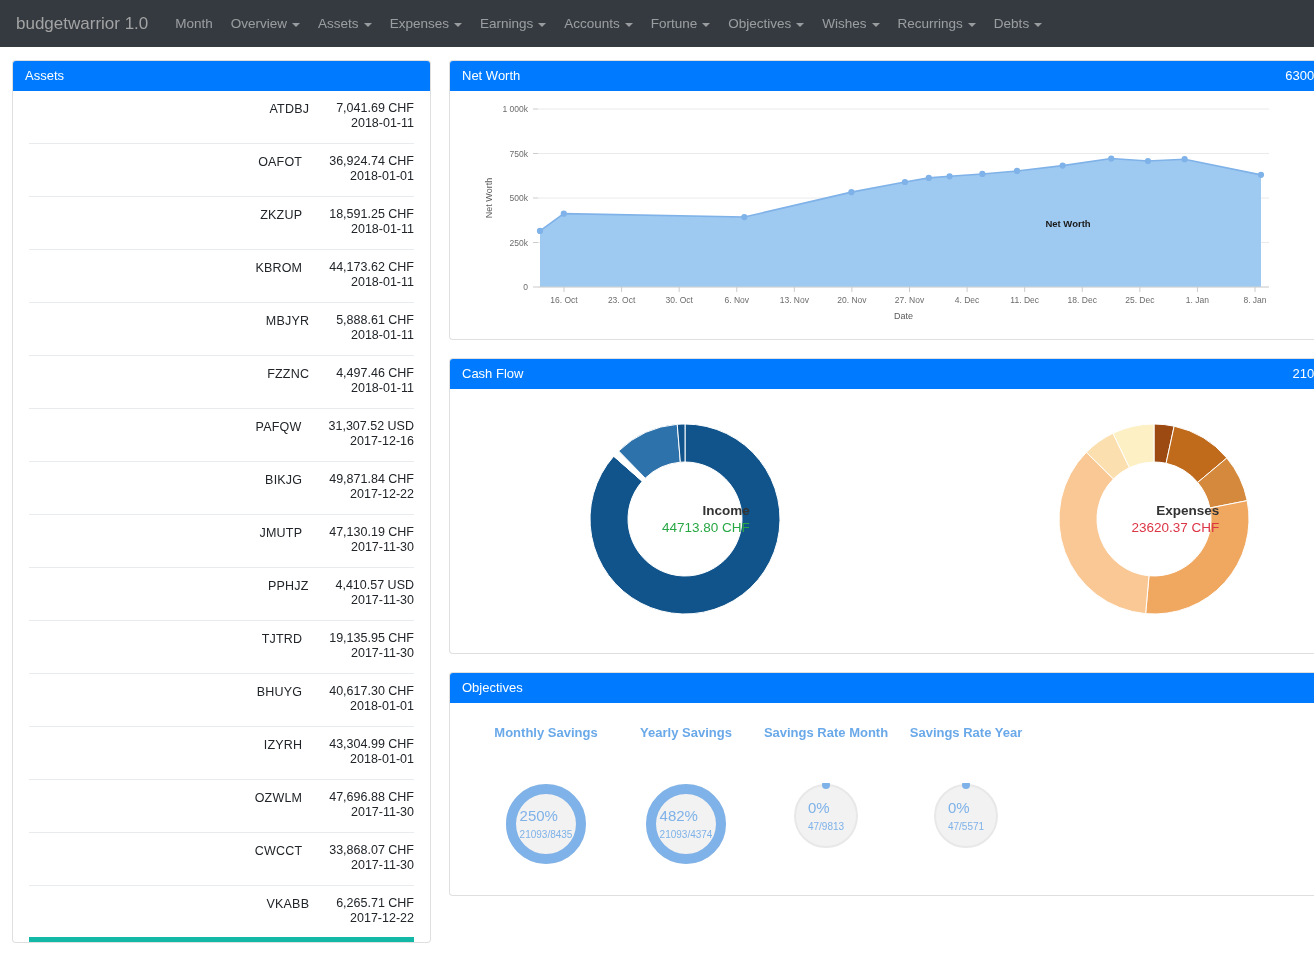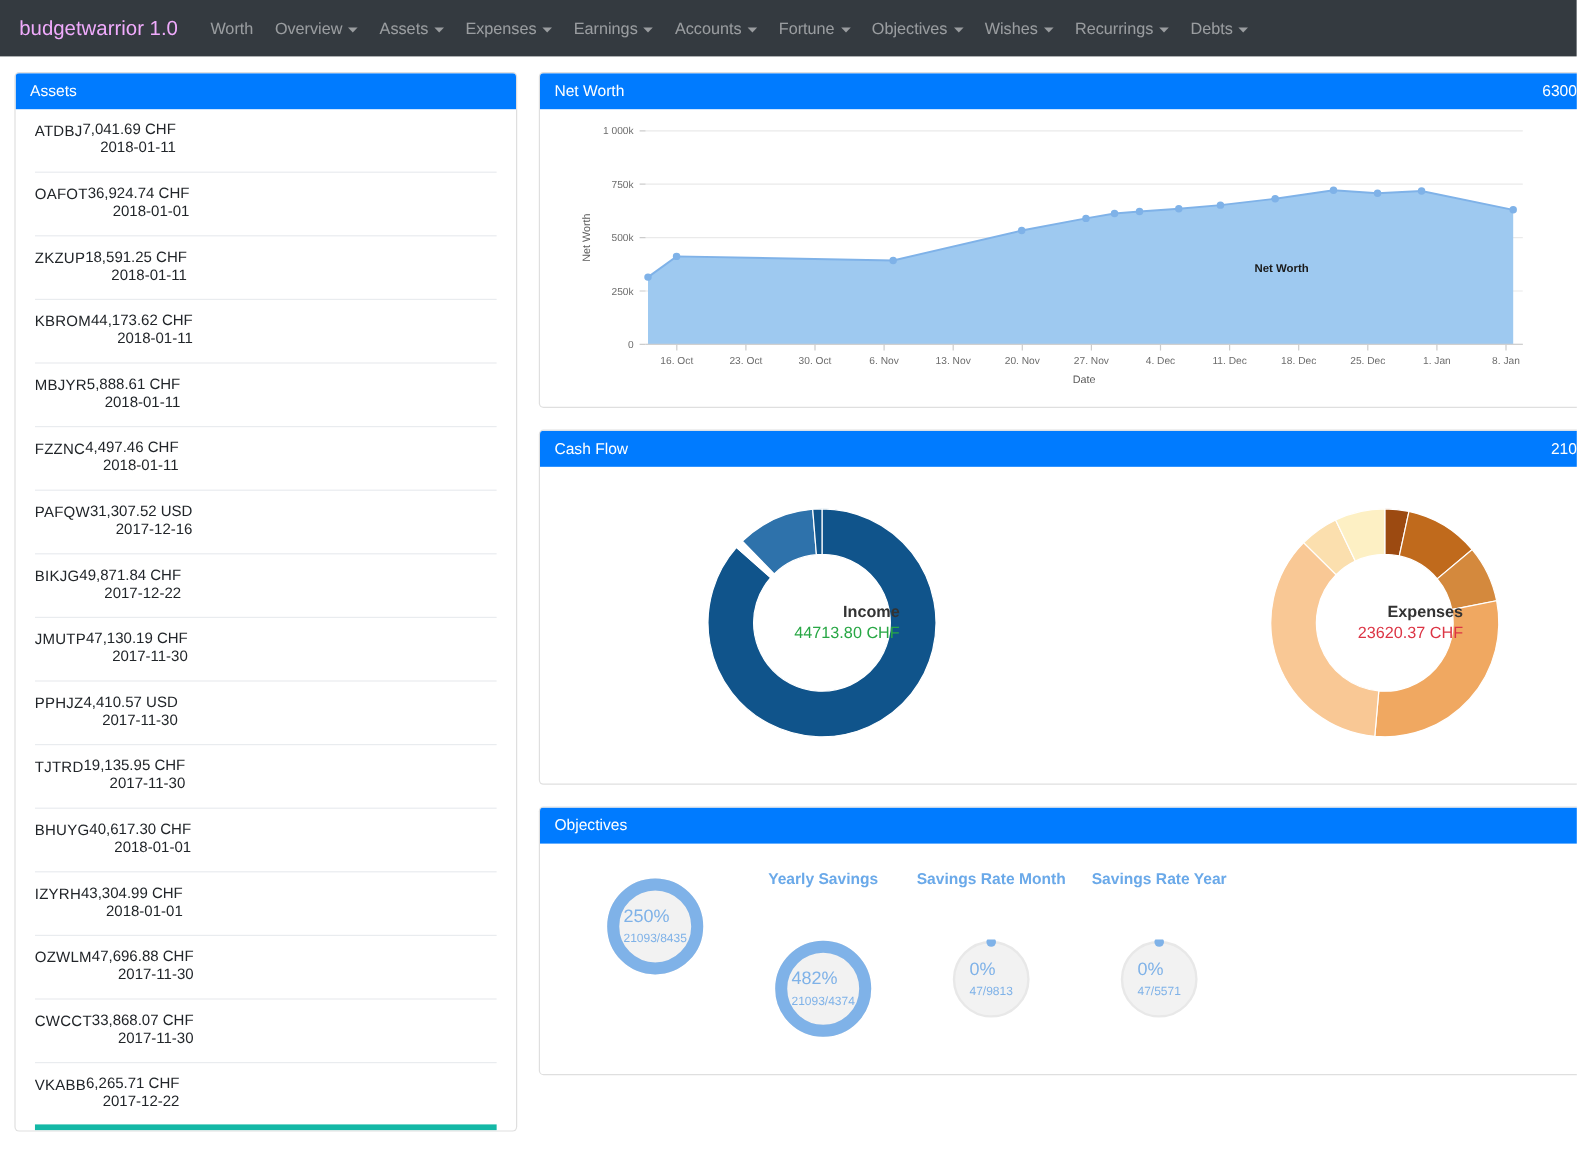--- a/index.html
+++ b/index.html
@@ -16,21 +16,21 @@
 
   
   .navbar {
     height: 47px;
     background: #343a40;
     display: flex;
     align-items: center;
     padding: 0 16px;
   }
   .brand {
-    color: #f0abfc;
+    color: #a3a3a3;
     font-size: 17px;
     font-weight: 400;
     margin-right: 18px;
     white-space: nowrap;
     cursor: pointer;
   }
   .nav-list { display: flex; align-items: center; }
   .nav-item {
     color: rgba(255,255,255,0.5);
     font-size: 13.5px;
@@ -79,25 +79,26 @@
     justify-content: space-between;
     align-items: center;
     line-height: 16px;
   }
   .card-header .hdr-right { font-size: 13px; }
   .card-body { padding: 0 16px; }
 
   
   .asset-row {
     display: flex;
-    justify-content: flex-start;
+    justify-content: flex-end;
     align-items: flex-start;
     padding: 10px 0 12px 0;
     border-bottom: 1px solid #e9ecef;
     min-height: 53px;
+    gap: 27px;
   }
   .asset-row:last-child { border-bottom: 5px solid #14b8a6; }
   .asset-name {
     font-size: 12.5px;
     color: #212529;
     padding-top: 1px;
     letter-spacing: .2px;
   }
   .asset-meta { text-align: right; line-height: 14px; }
   .asset-amount { font-size: 12.5px; color: #212529; display: block; }
@@ -173,21 +174,21 @@
   .gauge-pct { font-size: 15px; color: #7fb2e8; display: block; }
   .gauge-frac { font-size: 10px; color: #7fb2e8; display: block; margin-top: 4px; }
 </style>
 </head>
 <body>
 
 <div class="navbar">
   <div class="brand">budgetwarrior 1.0</div>
   <div class="nav-list">
       <div class="nav-item">
-        <span>Worth</span>
+        <span>Month</span>
       </div>
       <div class="nav-item">
         <span>Overview</span>
         <span class="caret"></span>
       </div>
       <div class="nav-item">
         <span>Assets</span>
         <span class="caret"></span>
       </div>
       <div class="nav-item">
@@ -465,20 +466,21 @@
 
       </div>
     </div>
 
     <div class="card">
       <div class="card-header">
         <span>Objectives</span>
       </div>
       <div class="card-body objectives-body" id="objectives-body">
           <div class="objective">
+            <div class="obj-label">Monthly Savings</div>
             <div class="gauge">
               <svg width="82" height="82" viewBox="0 0 82 82">
                 <circle cx="41" cy="41" r="35" fill="#f2f2f2" stroke="#e8e8e8" stroke-width="10"></circle>
                 <circle cx="41" cy="41" r="35" fill="none" stroke="#7fb2e8" stroke-width="10" stroke-linecap="round" stroke-dasharray="219.9114857512855 219.9114857512855" transform="rotate(-90 41 41)"></circle>
               </svg>
               <div class="gauge-text">
                 <span class="gauge-pct">250%</span>
                 <span class="gauge-frac">21093/8435</span>
               </div>
             </div>

